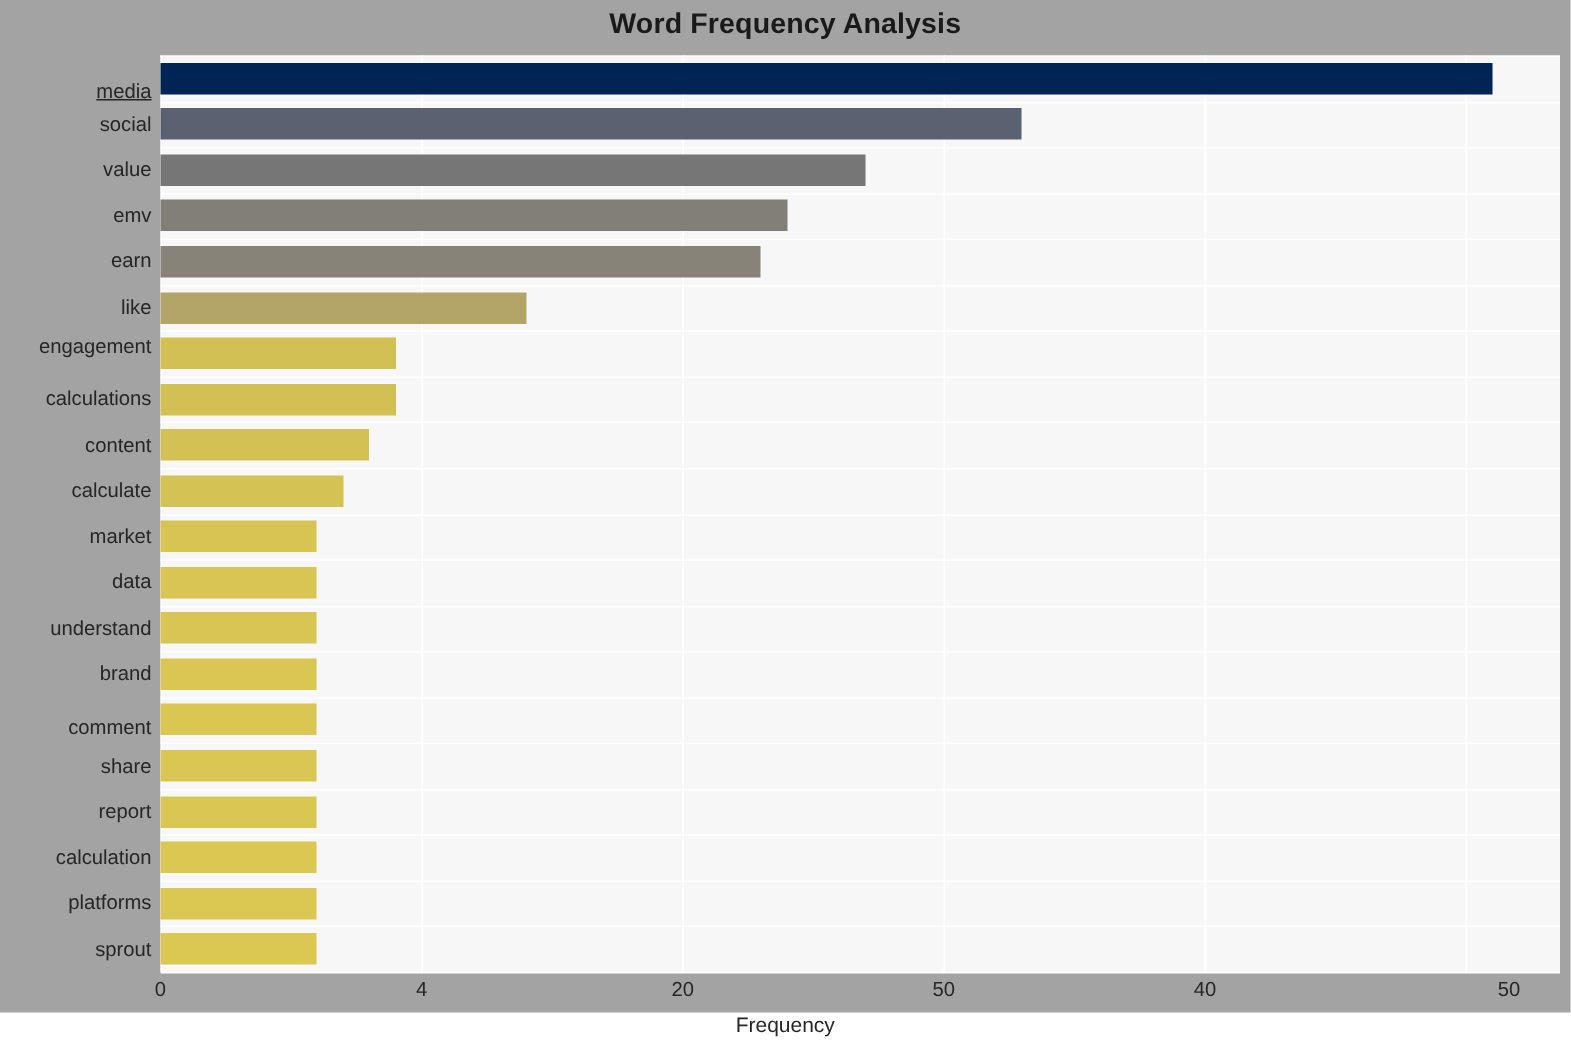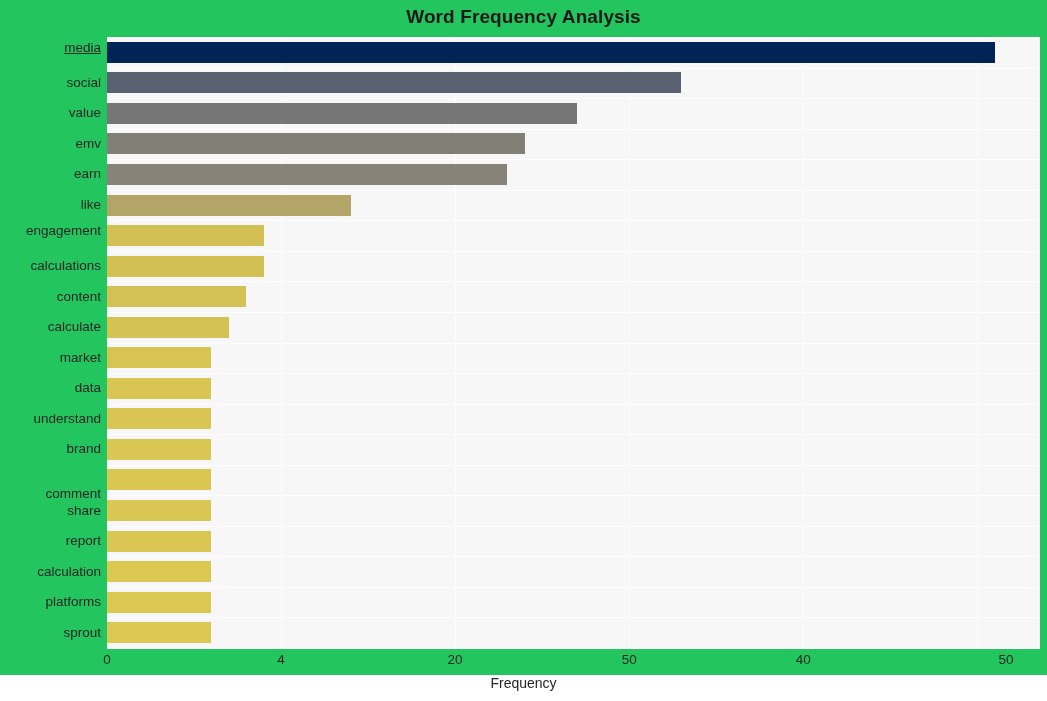--- a/index.html
+++ b/index.html
@@ -13,21 +13,21 @@
     height: 701px;
     overflow: hidden;
     font-family: "Liberation Sans", sans-serif;
     color: #262626;
   }
 
   #figure {
     position: relative;
     width: 1047px;
     height: 675px;
-    background: #22c55e;
+    background: #a3a3a3;
   }
 
   
   #chart-title {
     position: absolute;
     left: 0;
     top: 6px;
     width: 1047px;
     text-align: center;
     font-size: 19px;
@@ -176,35 +176,35 @@
         <div class="bar" title="comment: 6" style="width: 104.44px; top: 432.475px; background: rgb(217, 198, 83);"></div>
         <div class="bar" title="share: 6" style="width: 104.44px; top: 463.025px; background: rgb(218, 199, 83);"></div>
         <div class="bar" title="report: 6" style="width: 104.44px; top: 493.575px; background: rgb(218, 199, 83);"></div>
         <div class="bar" title="calculation: 6" style="width: 104.44px; top: 524.125px; background: rgb(219, 200, 83);"></div>
         <div class="bar" title="platforms: 6" style="width: 104.44px; top: 554.675px; background: rgb(219, 200, 83);"></div>
         <div class="bar" title="sprout: 6" style="width: 104.44px; top: 585.225px; background: rgb(219, 200, 83);"></div>
       </div>
   </div>
 
   <div id="y-labels">
-      <div class="y-tick-label" style="top: 4px; text-decoration: underline;">media</div>
+      <div class="y-tick-label" style="top: 17px; text-decoration: underline;">media</div>
       <div class="y-tick-label" style="top: 38.825px;">social</div>
       <div class="y-tick-label" style="top: 69.375px;">value</div>
       <div class="y-tick-label" style="top: 99.925px;">emv</div>
       <div class="y-tick-label" style="top: 130.475px;">earn</div>
       <div class="y-tick-label" style="top: 161.025px;">like</div>
       <div class="y-tick-label" style="top: 187px;">engagement</div>
       <div class="y-tick-label" style="top: 222.125px;">calculations</div>
       <div class="y-tick-label" style="top: 252.675px;">content</div>
       <div class="y-tick-label" style="top: 283.225px;">calculate</div>
       <div class="y-tick-label" style="top: 313.775px;">market</div>
       <div class="y-tick-label" style="top: 344.325px;">data</div>
       <div class="y-tick-label" style="top: 374.875px;">understand</div>
       <div class="y-tick-label" style="top: 405.425px;">brand</div>
-      <div class="y-tick-label" style="top: 450px;">comment</div>
+      <div class="y-tick-label" style="top: 441px;">comment</div>
       <div class="y-tick-label" style="top: 466.525px;">share</div>
       <div class="y-tick-label" style="top: 497.075px;">report</div>
       <div class="y-tick-label" style="top: 527.625px; margin-left: 8px;">calculation</div>
       <div class="y-tick-label" style="top: 558.175px;">platforms</div>
       <div class="y-tick-label" style="top: 588.725px;">sprout</div>
     </div>
 
   <div id="x-labels">
       <div class="x-tick-label" style="left: 107px;">0</div>
       <div class="x-tick-label" style="left: 281.067px;">4</div>

